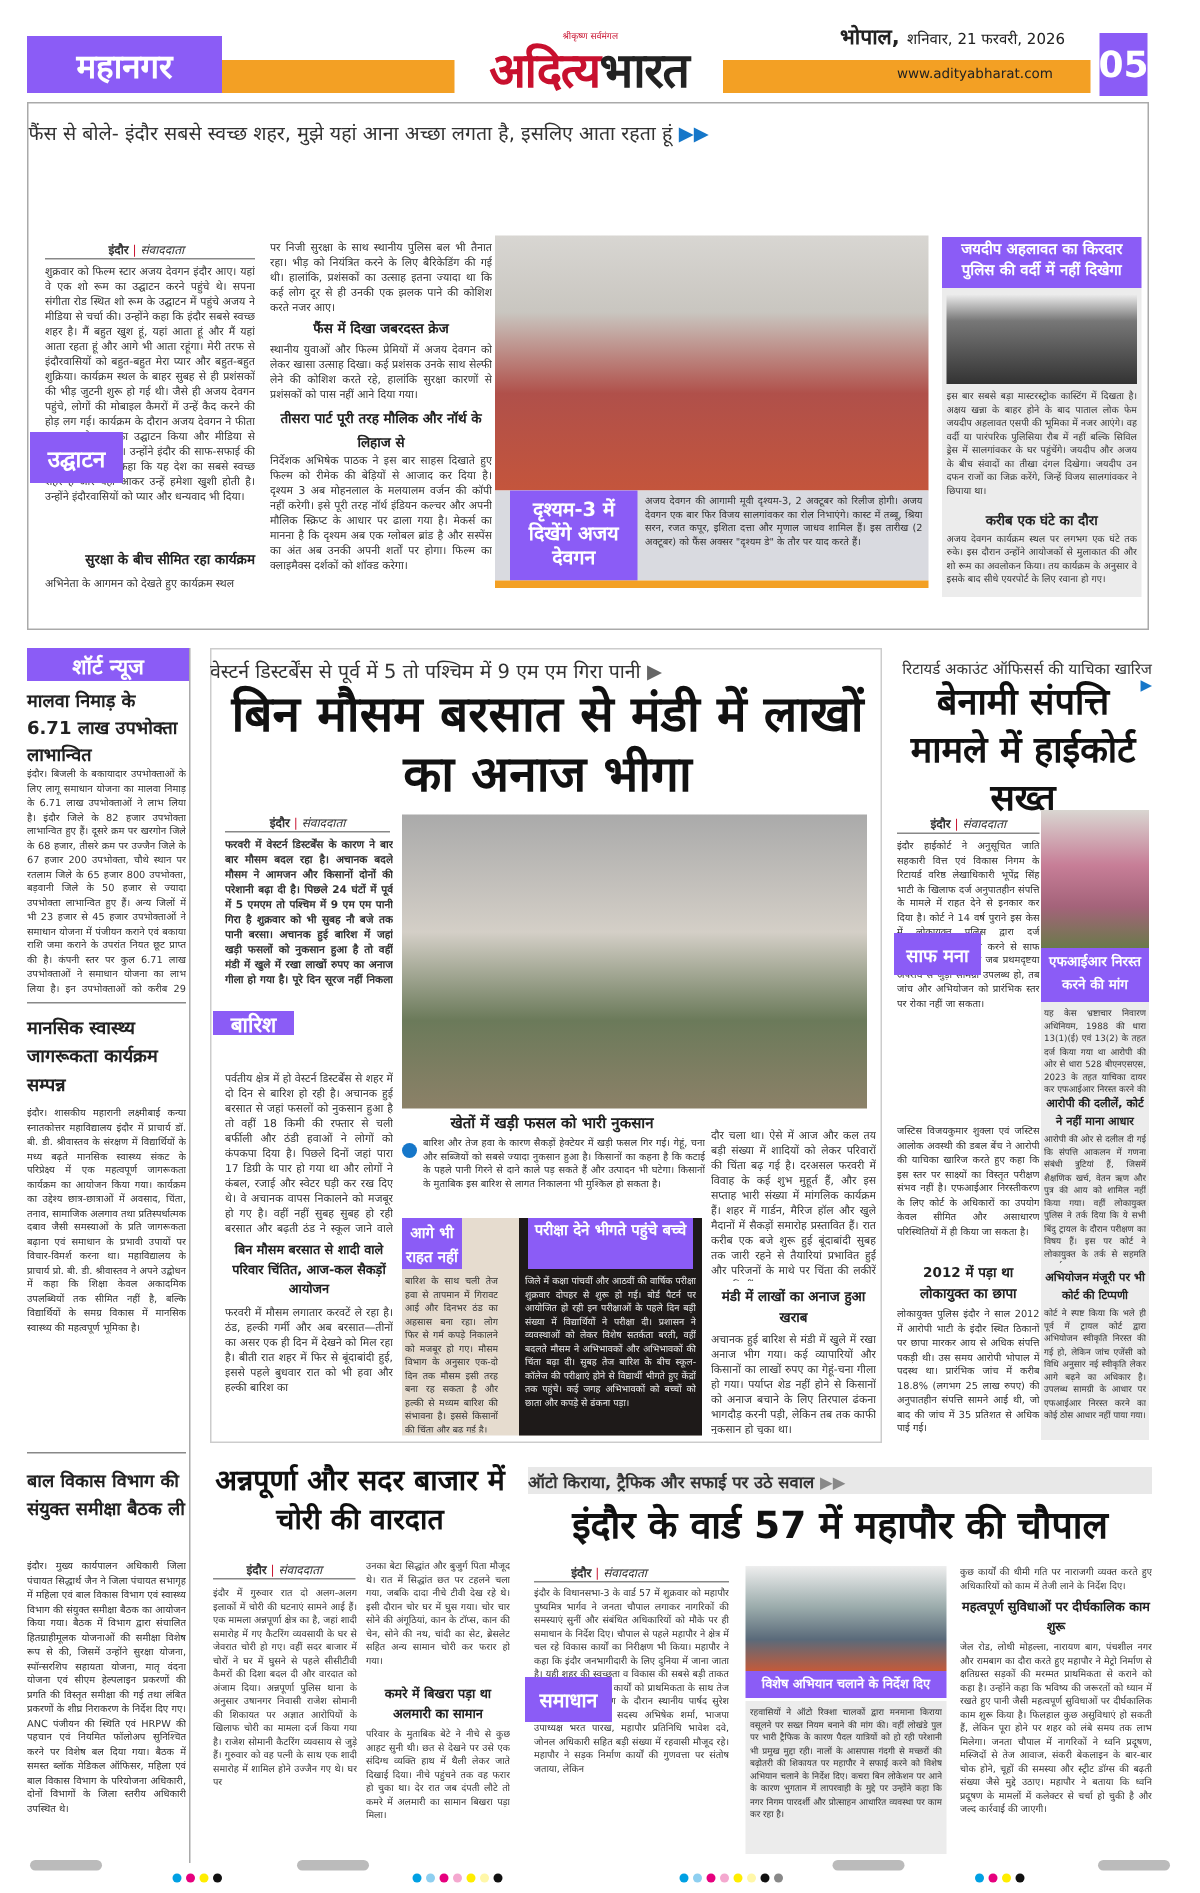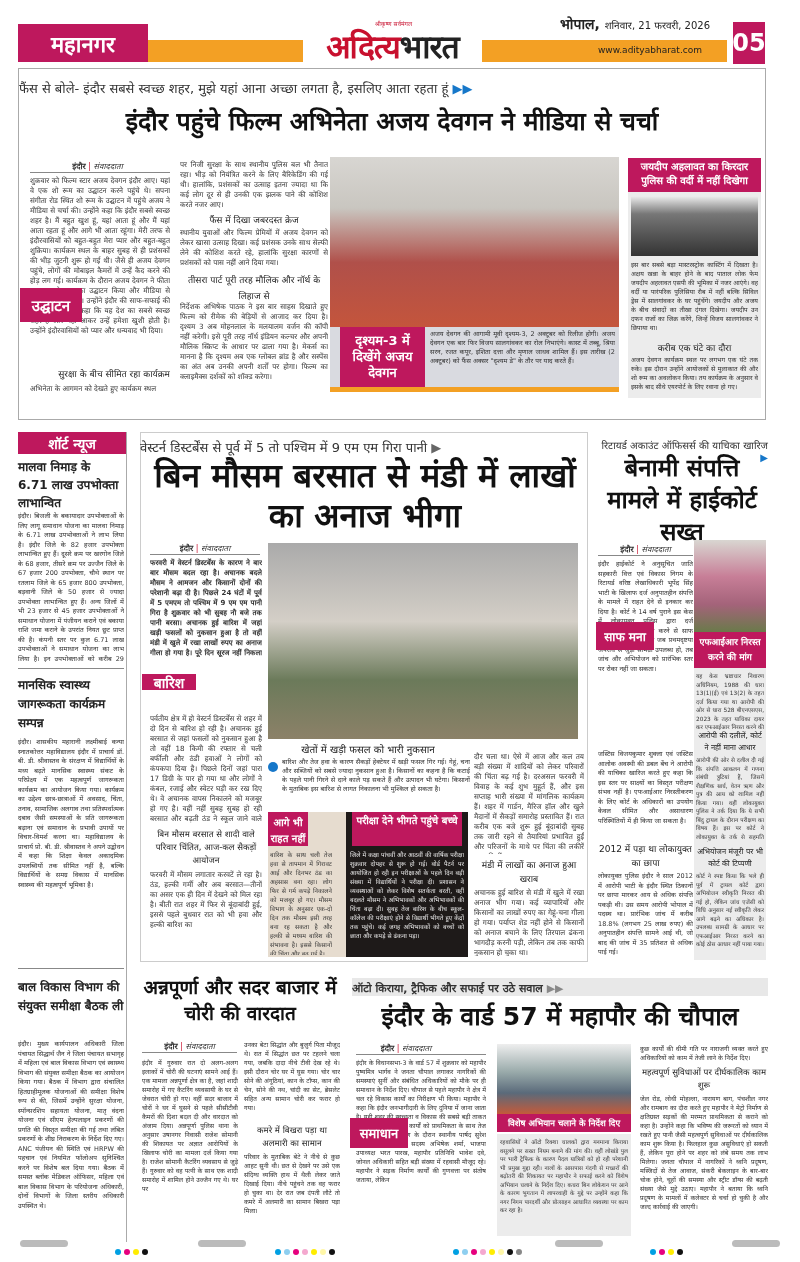--- a/index.html
+++ b/index.html
@@ -1,38 +1,38 @@
 <!DOCTYPE html>
 <html><head>
 <meta charset="utf-8">
 <style>
   *{box-sizing:border-box;margin:0;padding:0}
   body{width:800px;height:1262px;background:#fff;font-family:"DejaVu Sans","Liberation Sans",sans-serif;color:#222;position:relative;overflow:hidden}
   .abs{position:absolute}
   .bar{background:#f3a024}
-  .maroon{background:#be185d;color:#fff}
+  .maroon{background:#8b5cf6;color:#fff}
   .hdr-section{left:18px;top:24px;width:130px;height:38px;font-size:22px;font-weight:bold;display:flex;align-items:center;justify-content:center}
   .orange-l{left:148px;top:40px;width:155px;height:22px}
   .orange-r{left:482px;top:40px;width:245px;height:22px}
   .logo{left:305px;top:18px;width:175px;height:46px;text-align:center}
   .logo .brand{font-size:32px;font-weight:bold;color:#c8102e;letter-spacing:-1px}
   .logo .brand .b2{color:#222}
   .logo .tag{font-size:6px;color:#c8102e;position:absolute;top:2px;left:70px}
   .city{left:560px;top:14px;font-size:14px;font-weight:bold;color:#222}
   .city small{font-size:10px;font-weight:normal}
   .site{left:598px;top:45px;font-size:9px;color:#222}
   .pgno{left:733px;top:22px;width:32px;height:42px;font-size:24px;font-weight:bold;display:flex;align-items:center;justify-content:center}
   .box{border:1px solid #aaa}
   .kicker{font-size:13px;color:#333;text-align:left}
   .arrow{color:#1677c9;font-weight:bold}
   .headline{font-weight:bold;color:#111;text-align:center}
   .dateline{font-size:8px;text-align:center;color:#333}
   .dateline span{color:#c8102e}
   .txt{font-size:7.2px;line-height:10px;color:#333;text-align:justify}
-  .sub{font-size:11px;font-weight:normal;text-align:center;color:#222;line-height:16px}
+  .sub{font-size:11px;font-weight:bold;text-align:center;color:#222;line-height:16px}
   .tag-box{font-size:18px;font-weight:bold;display:flex;align-items:center;justify-content:center}
   .photo{background:linear-gradient(135deg,#8a8f96,#c9c2b6 40%,#7b6e62 70%,#a35c3f)}
   .sidebox{background:#ececec}
   .hr{height:1px;background:#888}
   .dots span{display:inline-block;width:6px;height:6px;border-radius:50%;margin-right:3px}
   .reg{background:#bbb;height:7px;border-radius:4px}
 </style>
 </head>
 <body>
 
@@ -42,21 +42,20 @@
   <span class="tag">श्रीकृष्ण सर्वमंगल</span>
   <div class="brand" style="margin-top:6px"><span>अदित्य</span><span class="b2">भारत</span></div>
 </div>
 <div class="abs bar orange-r"></div>
 <div class="abs city"><span>भोपाल,</span> <small>शनिवार, 21 फरवरी, 2026</small></div>
 <div class="abs site">www.adityabharat.com</div>
 <div class="abs maroon pgno">05</div>
 
 <div class="abs box" style="left:18px;top:68px;width:748px;height:352px">
   <div class="kicker" style="margin-top:10px"><span>फैंस से बोले- इंदौर सबसे स्वच्छ शहर, मुझे यहां आना अच्छा लगता है, इसलिए आता रहता हूं</span> <span class="arrow">▶▶</span></div>
-  <div class="headline" style="font-size:25px;margin-top:6px">इंदौर पहुंचे फिल्म अभिनेता अजय देवगन ने मीडिया से चर्चा</div>
 </div>
 <div class="abs dateline" style="left:30px;top:160px;width:135px"><b>इंदौर</b> <span>|</span> <i>संवाददाता</i></div>
 <div class="abs hr" style="left:30px;top:172px;width:140px"></div>
 <div class="abs txt" style="left:30px;top:176px;width:140px;height:226px;overflow:hidden">शुक्रवार को फिल्म स्टार अजय देवगन इंदौर आए। यहां वे एक शो रूम का उद्घाटन करने पहुंचे थे। सपना संगीता रोड स्थित शो रूम के उद्घाटन में पहुंचे अजय ने मीडिया से चर्चा की। उन्होंने कहा कि इंदौर सबसे स्वच्छ शहर है। मैं बहुत खुश हूं, यहां आता हूं और मैं यहां आता रहता हूं और आगे भी आता रहूंगा। मेरी तरफ से इंदौरवासियों को बहुत-बहुत मेरा प्यार और बहुत-बहुत शुक्रिया। कार्यक्रम स्थल के बाहर सुबह से ही प्रशंसकों की भीड़ जुटनी शुरू हो गई थी। जैसे ही अजय देवगन पहुंचे, लोगों की मोबाइल कैमरों में उन्हें कैद करने की होड़ लग गई। कार्यक्रम के दौरान अजय देवगन ने फीता काटकर शो रूम का उद्घाटन किया और मीडिया से संक्षिप्त बातचीत की। उन्होंने इंदौर की साफ-सफाई की सराहना करते हुए कहा कि यह देश का सबसे स्वच्छ शहर है और यहां आकर उन्हें हमेशा खुशी होती है। उन्होंने इंदौरवासियों को प्यार और धन्यवाद भी दिया।</div>
 <div class="abs maroon tag-box" style="left:20px;top:288px;width:62px;height:34px;font-size:15px">उद्घाटन</div>
 <div class="abs sub" style="left:30px;top:366px;width:140px;font-size:9px;text-align:right">सुरक्षा के बीच सीमित रहा कार्यक्रम</div>
 <div class="abs txt" style="left:30px;top:384px;width:140px">अभिनेता के आगमन को देखते हुए कार्यक्रम स्थल</div>
 
 <div class="abs txt" style="left:180px;top:160px;width:148px;height:48px;overflow:hidden">पर निजी सुरक्षा के साथ स्थानीय पुलिस बल भी तैनात रहा। भीड़ को नियंत्रित करने के लिए बैरिकेडिंग की गई थी। हालांकि, प्रशंसकों का उत्साह इतना ज्यादा था कि कई लोग दूर से ही उनकी एक झलक पाने की कोशिश करते नजर आए।</div>
 <div class="abs sub" style="left:180px;top:212px;width:148px;font-size:9px">फैंस में दिखा जबरदस्त क्रेज</div>

